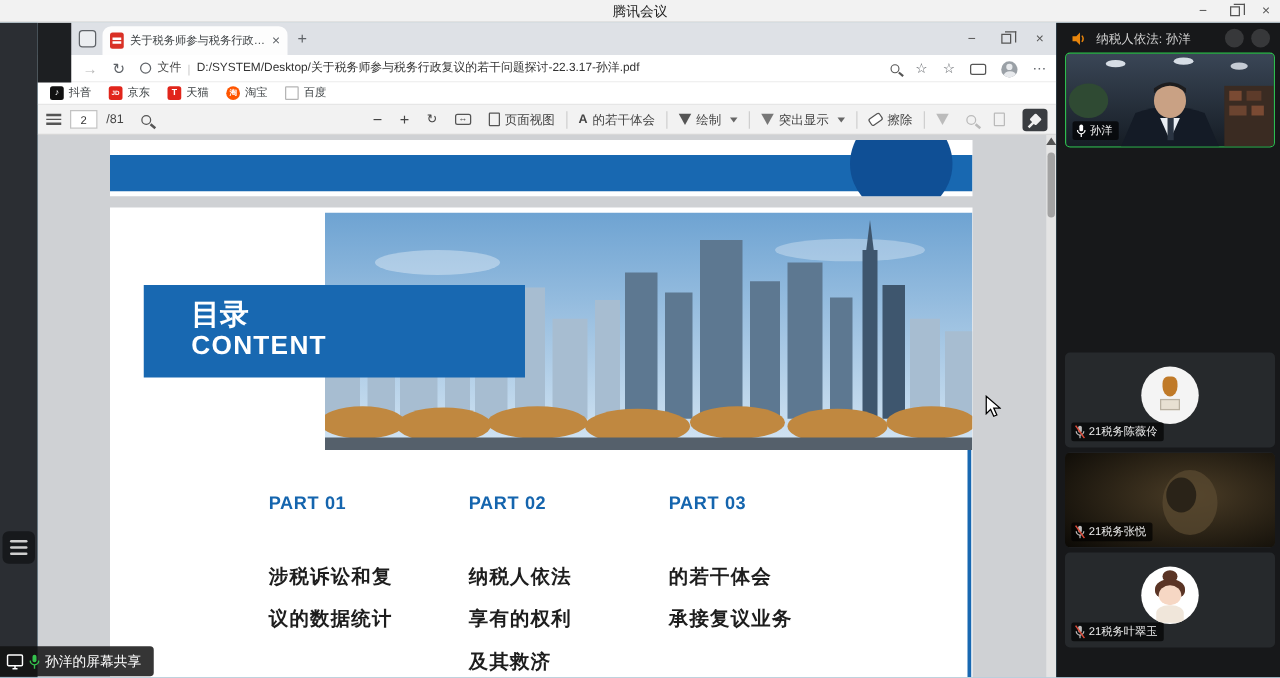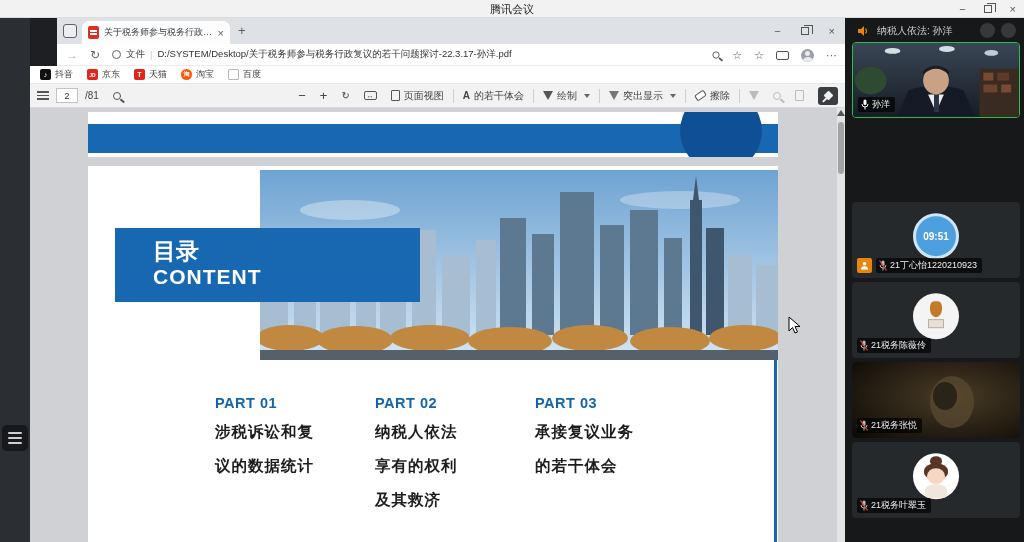--- a/index.html
+++ b/index.html
@@ -84,21 +84,21 @@
   .p1-band { position:absolute; left:0; top:12px; width:690px; height:29px; background:#1868b1; }
   .p1-circle { position:absolute; left:592px; top:-22px; width:82px; height:82px; border-radius:50%; background:#0f4f95; }
 
   .page2 { position:absolute; left:58px; top:58px; width:690px; height:376px; background:#fff; overflow:hidden; }
   .photo { position:absolute; left:172px; top:4px; width:518px; height:190px; }
   .toc-banner { position:absolute; left:27px; top:62px; width:305px; height:74px; background:#1868b1; color:#fff; padding:10px 0 0 38px; }
   .toc-cn { font-size:23px; font-weight:bold; line-height:26px; }
   .toc-en { font-size:21px; font-weight:bold; letter-spacing:1px; line-height:26px; }
   .part-col { position:absolute; width:160px; }
   .part-label { font-size:14.5px; font-weight:bold; color:#1565ae; letter-spacing:.5px; }
-  .part-lines { margin-top:4px; }
+  .part-lines { margin-top:34px; }
   .part-line { font-size:15.5px; font-weight:bold; color:#1d1d1d; line-height:34px; letter-spacing:1px; }
   .slide-rline { position:absolute; left:686px; top:194px; width:3px; height:182px; background:#1868b1; }
 
   .cursor { position:absolute; left:788px; top:316px; z-index:50; }
 
   
   .sidebar { position:absolute; left:845px; top:18px; width:179px; height:524px; background:#17181a; z-index:6; }
   .side-header { position:absolute; left:0; top:2px; width:179px; height:22px; display:flex; align-items:center; }
   .speak-ic { margin-left:12px; }
   .speak-label { margin-left:8px; font-size:10px; color:#cfcfcf; white-space:nowrap; }
@@ -356,22 +356,22 @@
           <div class="part-label">PART 02</div>
           <div class="part-lines">
             <div class="part-line">纳税人依法</div>
             <div class="part-line">享有的权利</div>
             <div class="part-line">及其救济</div>
           </div>
         </div>
         <div class="part-col" style="left:447px; top:229px">
           <div class="part-label">PART 03</div>
           <div class="part-lines">
+            <div class="part-line">的若干体会</div>
             <div class="part-line">承接复议业务</div>
-            <div class="part-line">的若干体会</div>
           </div>
         </div>
         <div class="slide-rline"></div>
       </div>
 
       <div class="vscroll">
         <div class="vscroll-up"></div>
         <div class="vscroll-thumb"></div>
       </div>
     </div>
@@ -422,42 +422,20 @@
         <svg width="8" height="11" viewBox="0 0 8 11">
           <rect x="2.5" y="0.5" width="3" height="5.5" rx="1.5" fill="#fff"></rect>
           <path d="M1,5 a3,3 0 0 0 6,0" stroke="#fff" stroke-width="1" fill="none"></path>
           <line x1="4" y1="8" x2="4" y2="10.5" stroke="#fff" stroke-width="1"></line>
         </svg>
         <span>孙洋</span>
       </div>
     </div>
 
 
-    <div class="tile" style="top:184px">
-      <div class="avatar-circle">
-        <div class="clock-face">
-          <span>09:51</span>
-        </div>
-      </div>
-      <div class="hand-badge">
-        <svg width="9" height="9" viewBox="0 0 9 9">
-          <circle cx="4.5" cy="2.8" r="1.8" fill="#fff"></circle>
-          <path d="M1,8.5 a3.5,3.2 0 0 1 7,0 Z" fill="#fff"></path>
-        </svg>
-      </div>
-      <div class="name-pill shift">
-        <svg width="8" height="11" viewBox="0 0 8 11">
-          <rect x="2.5" y="0.5" width="3" height="5.5" rx="1.5" fill="#bbb"></rect>
-          <path d="M1,5 a3,3 0 0 0 6,0" stroke="#bbb" stroke-width="1" fill="none"></path>
-          <line x1="4" y1="8" x2="4" y2="10.5" stroke="#bbb" stroke-width="1"></line>
-          <line x1="0.5" y1="0.5" x2="7.5" y2="10.5" stroke="#e04b3a" stroke-width="1.2"></line>
-        </svg>
-        <span>21丁心怡1220210923</span>
-      </div>
-    </div>
 
     <div class="tile" style="top:264px">
       <div class="avatar-circle">
         <div class="trophy-av">
             <span class="cup"></span>
             <span class="base"></span>
           </div>
       </div>
       <div class="name-pill">
         <svg width="8" height="11" viewBox="0 0 8 11">
@@ -507,14 +485,27 @@
           <rect x="2.5" y="0.5" width="3" height="5.5" rx="1.5" fill="#bbb"></rect>
           <path d="M1,5 a3,3 0 0 0 6,0" stroke="#bbb" stroke-width="1" fill="none"></path>
           <line x1="4" y1="8" x2="4" y2="10.5" stroke="#bbb" stroke-width="1"></line>
           <line x1="0.5" y1="0.5" x2="7.5" y2="10.5" stroke="#e04b3a" stroke-width="1.2"></line>
         </svg>
         <span>21税务叶翠玉</span>
       </div>
     </div>
   </div>
 
+  <div class="share-badge">
+    <svg width="14" height="13" viewBox="0 0 14 13">
+      <rect x="1" y="1" width="12" height="8.5" rx="1" fill="none" stroke="#fff" stroke-width="1.2"></rect>
+      <line x1="5" y1="12" x2="9" y2="12" stroke="#fff" stroke-width="1.2"></line>
+      <line x1="7" y1="9.5" x2="7" y2="12" stroke="#fff" stroke-width="1.2"></line>
+    </svg>
+    <svg width="9" height="13" viewBox="0 0 9 13">
+      <rect x="3" y="0.8" width="3.2" height="6" rx="1.6" fill="#35c24d"></rect>
+      <path d="M1.2,5.5 a3.4,3.4 0 0 0 6.8,0" stroke="#35c24d" stroke-width="1.1" fill="none"></path>
+      <line x1="4.6" y1="9" x2="4.6" y2="12" stroke="#35c24d" stroke-width="1.1"></line>
+    </svg>
+    <span>孙洋的屏幕共享</span>
+  </div>
 
 </div>
 
 </body></html>

